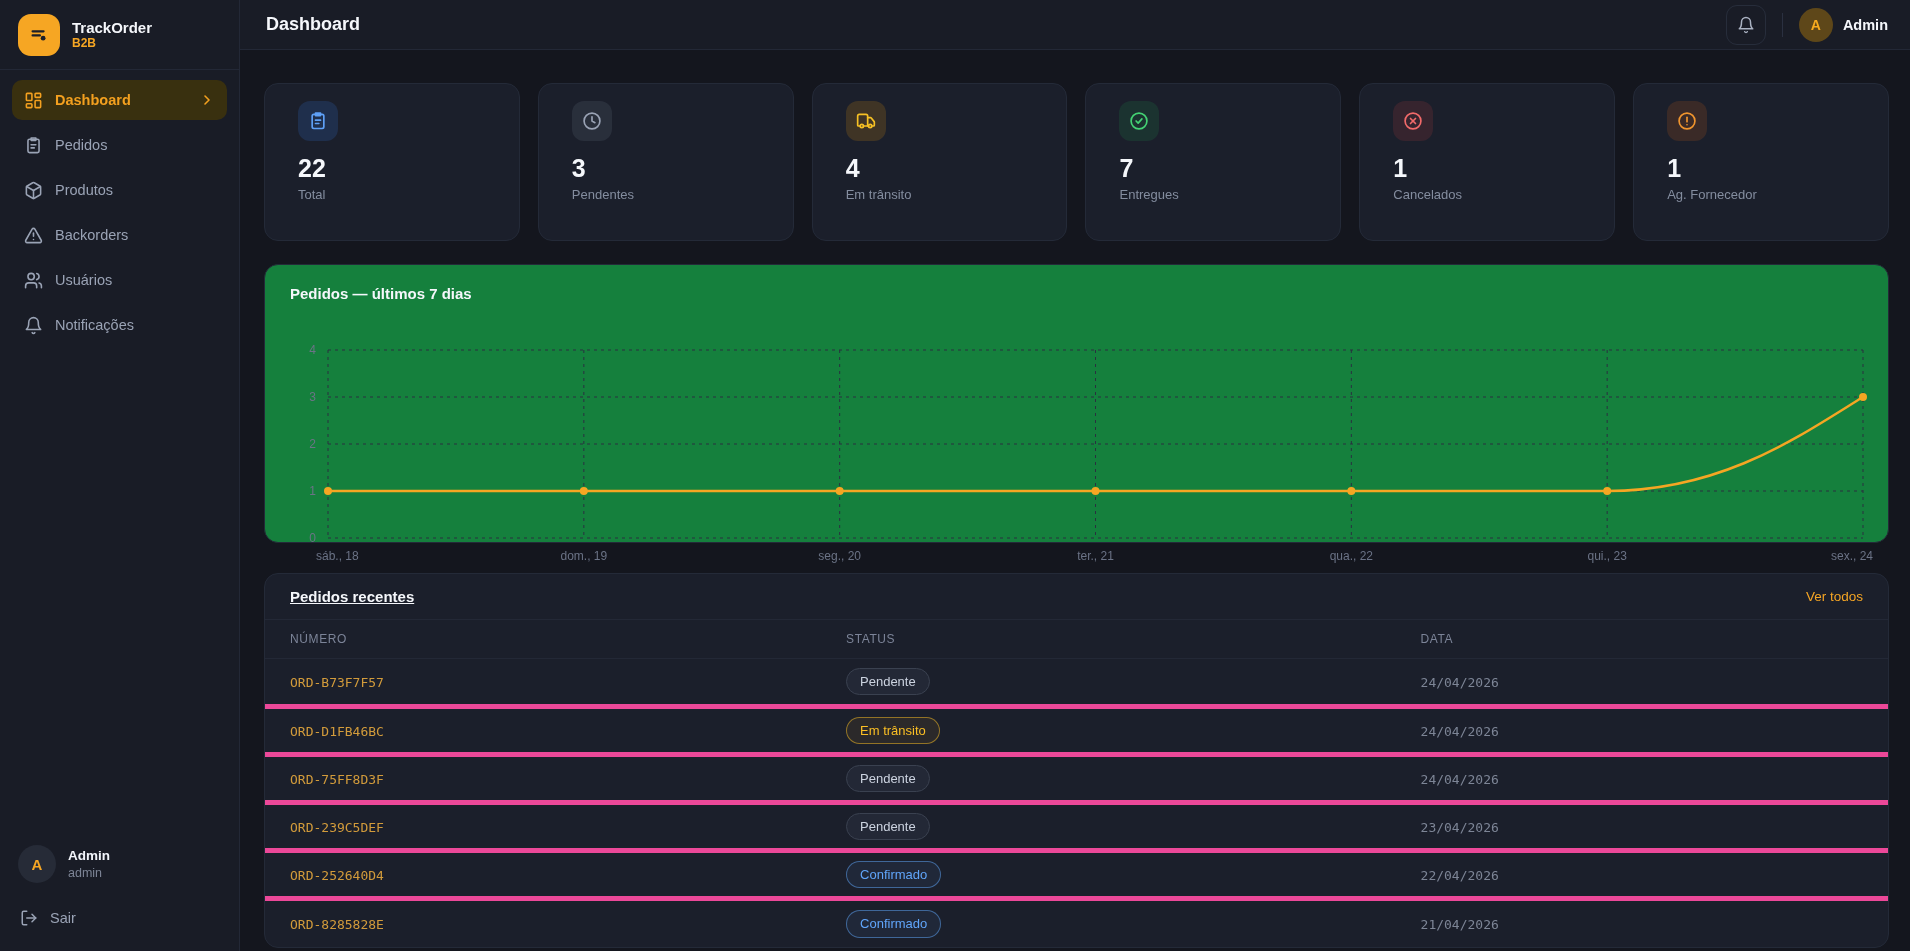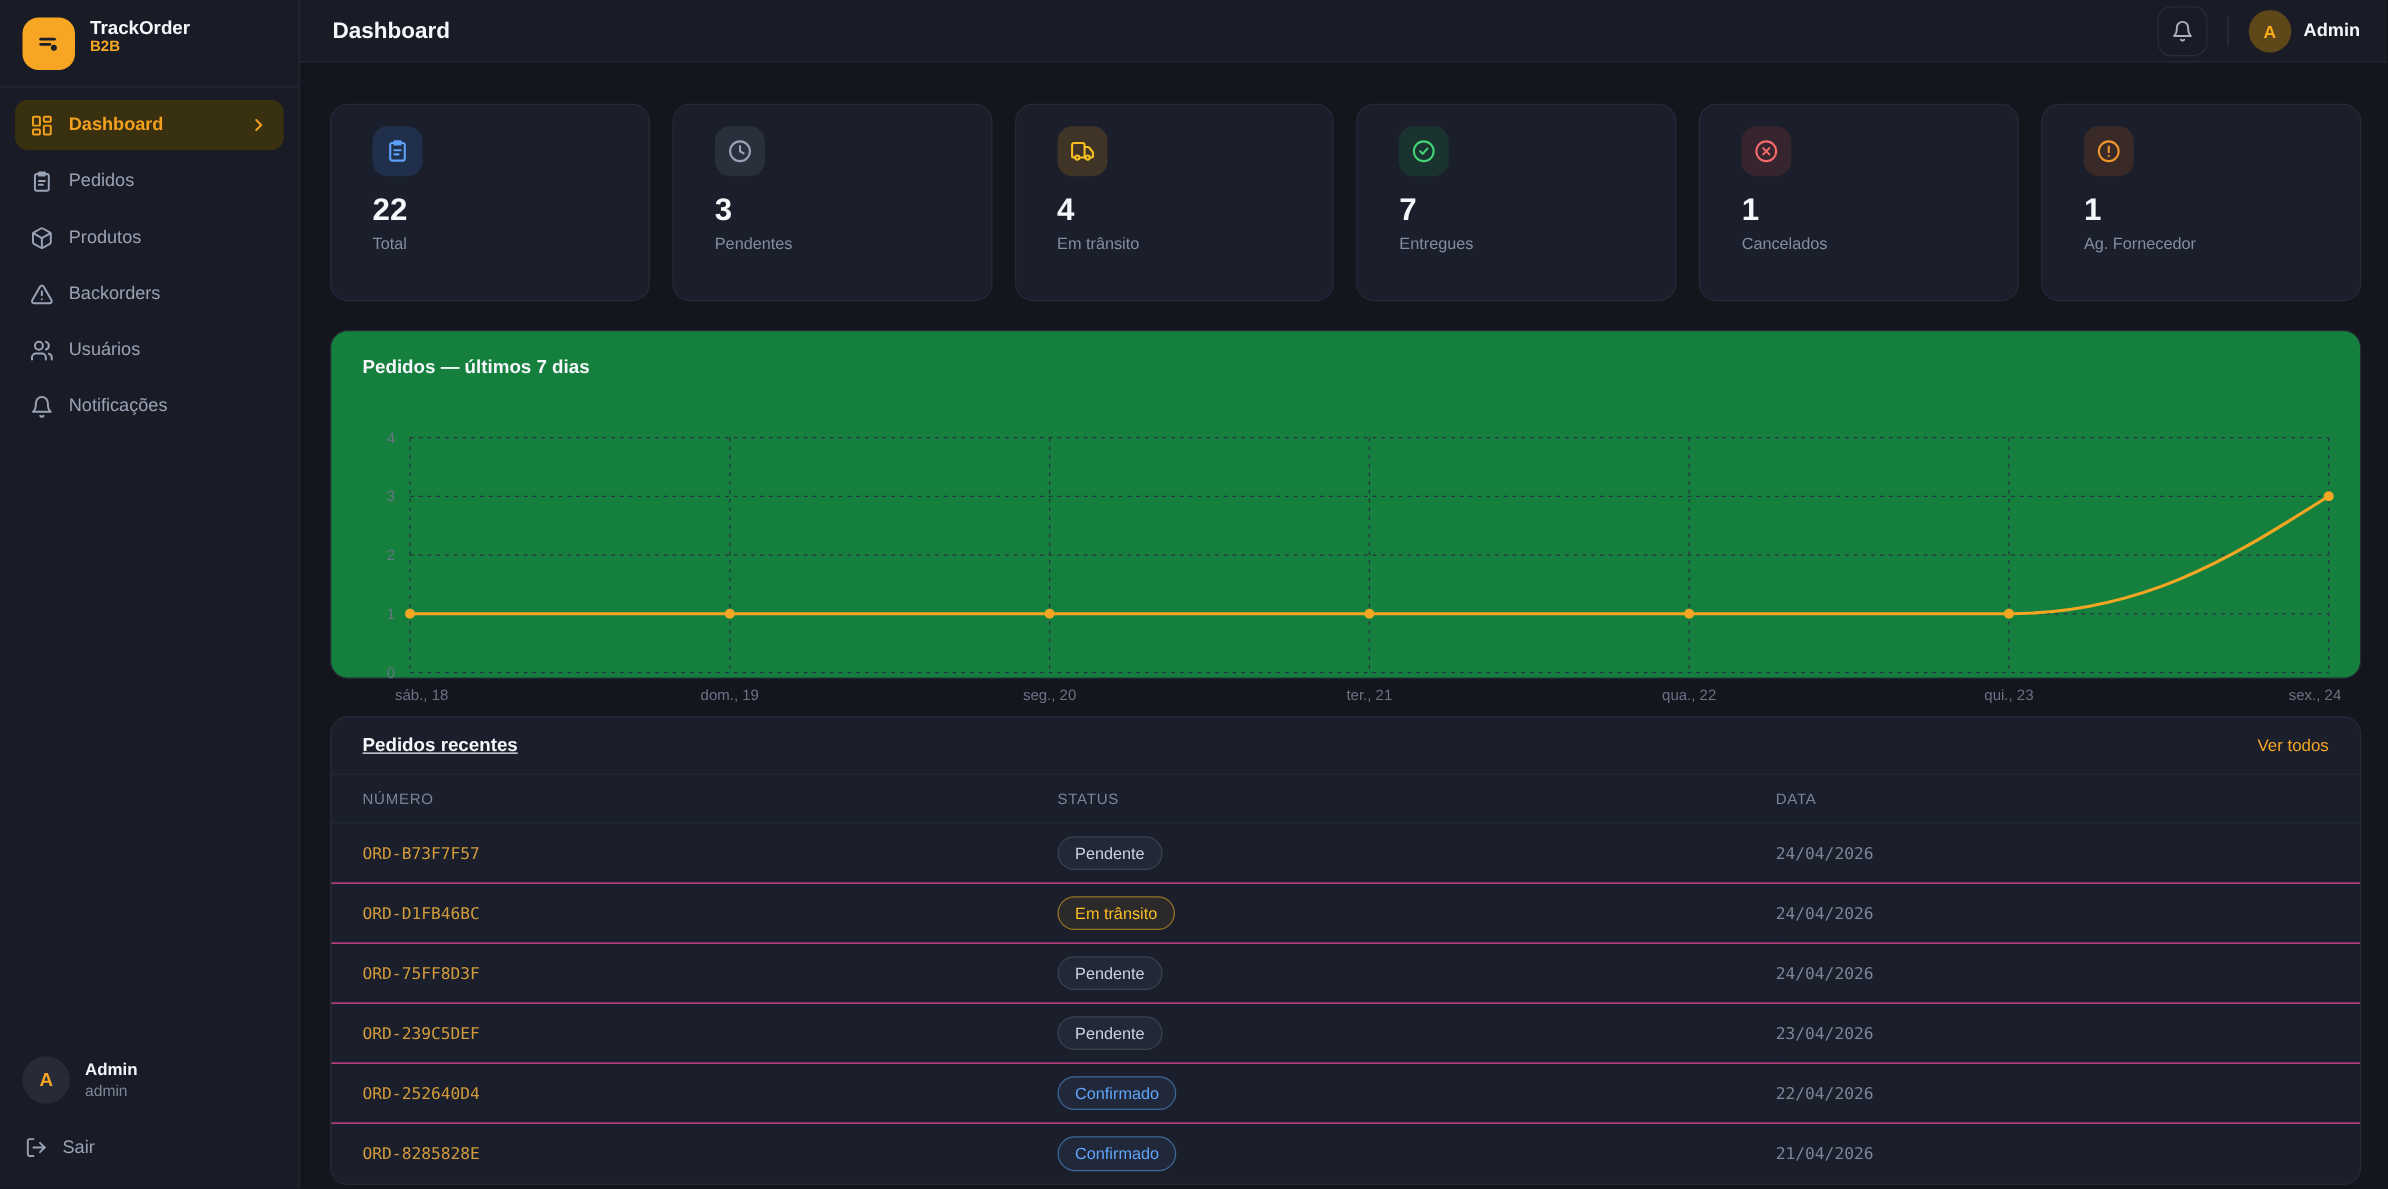--- a/index.html
+++ b/index.html
@@ -9,21 +9,21 @@
     font-family:"Liberation Sans", sans-serif;
     color:#e8ecf4;
     position:relative;
   }
   
   .sidebar {
     position:absolute; left:0; top:0; bottom:0; width:240px;
     background:#191c26; border-right:1px solid #232836;
     display:flex; flex-direction:column;
   }
-  .logo-row { display:flex; align-items:flex-start; gap:12px; padding:14px 18px 13px 18px; }
+  .logo-row { display:flex; align-items:center; gap:12px; padding:14px 18px 13px 18px; }
   .logo-mark {
     width:42px; height:42px; border-radius:13px; background:#f6a623;
     display:flex; align-items:center; justify-content:center; flex:0 0 auto;
     color:#1c1f29;
   }
   .logo-title { font-size:15px; font-weight:bold; color:#f5f7fb; line-height:1.15; }
   .logo-sub { font-size:12px; font-weight:bold; color:#f6a623; line-height:1.15; }
   .sidebar-divider { height:1px; background:#232836; margin:0 0 10px 0; }
   .nav { padding:0 12px; display:flex; flex-direction:column; gap:5px; }
   .nav-item {
@@ -96,21 +96,21 @@
   .table-head-row {
     display:flex; align-items:center; padding:14px 25px; border-bottom:1px solid #232836;
   }
   .table-title { font-size:15px; font-weight:bold; color:#f5f7fb;text-decoration:underline; }
   .view-all { margin-left:auto; font-size:13.5px; color:#f5a524; cursor:pointer; text-decoration:none; }
   table.orders { width:100%; border-collapse:collapse; }
   table.orders th {
     text-align:left; font-size:12px; font-weight:normal; letter-spacing:0.6px;
     color:#7c8498; padding:12px 0; border-bottom:1px solid #232836;
   }
-  table.orders td { padding:0; height:48px; border-bottom:1px solid #ec4899; }
+  table.orders td { padding:0; height:48px; border-bottom:5px solid #ec4899; }
   table.orders tr:last-child td { border-bottom:none; }
   .col-num { width:35.8%; padding-left:25px !important; }
   .col-status { width:35.4%; }
   .col-date { width:28.8%;margin-left:31px; }
   .ord-num { font-family:"DejaVu Sans Mono", monospace; font-size:13px; color:#d29b3b; cursor:pointer; }
   .ord-date { font-family:"DejaVu Sans Mono", monospace; font-size:13px; color:#7d8596; }
   .badge {
     display:inline-flex; align-items:center; font-size:13px;
     padding:5px 13px; border-radius:999px; line-height:1.2;
   }

